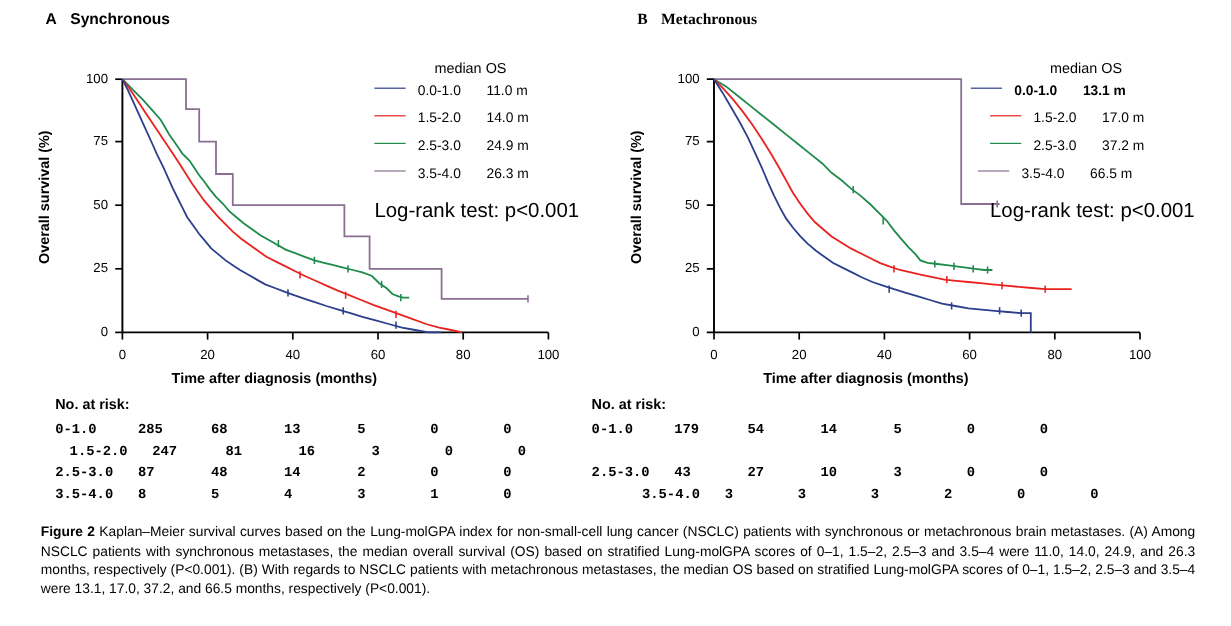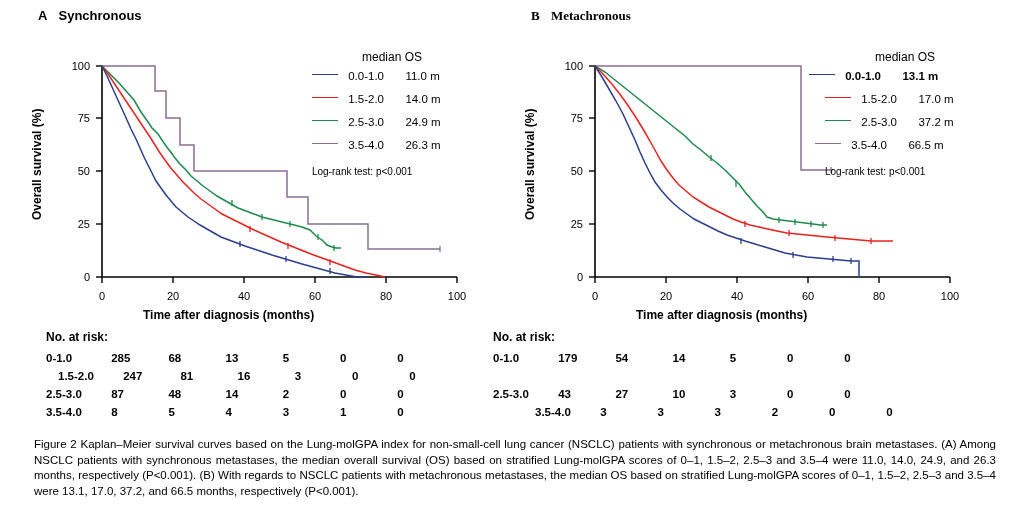--- a/index.html
+++ b/index.html
@@ -24,32 +24,32 @@
   .xlabel{position:absolute;font-size:12px;font-weight:bold;white-space:nowrap;}
   .ytick{position:absolute;font-size:11px;text-align:right;width:34px;}
   .xtick{position:absolute;font-size:11px;text-align:center;width:26px;}
 
   .legend-title{position:absolute;font-size:12px;font-weight:normal;}
   .legend-row{position:absolute;font-size:11.5px;white-space:nowrap;}
   .legend-line{display:inline-block;width:26px;height:0;border-top:1.6px solid #000;
                vertical-align:middle;margin-right:7px;position:relative;top:-2px;}
   .legend-label{display:inline-block;width:54px;}
   .legend-val{display:inline-block;}
-  .logrank{position:absolute;font-size:10px;white-space:nowrap;}
+  .logrank{position:absolute;font-size:17px;white-space:nowrap;}
 
   .risk-title{position:absolute;font-size:12px;font-weight:bold;}
-  .risk-row{position:absolute;font-size:11.5px;font-weight:bold;white-space:nowrap;}
+  .risk-row{position:absolute;font-size:11.5px;font-weight:bold;white-space:nowrap;font-family:Liberation Mono, monospace;}
   .risk-row .grp{display:inline-block;width:62px;font-weight:bold;}
   .risk-row .num{display:inline-block;width:54px;text-align:left;font-weight:bold;}
 
   .caption{
     position:absolute;left:34px;top:437px;width:962px;
     font-size:11.5px;line-height:15.5px;text-align:justify;
   }
-  .caption .fig{font-weight:normal;}
+  .caption .fig{font-weight:bold;}
   svg{display:block;}
 </style>
 </head>
 <body>
 
 <div class="panel panelA">
 
   <div class="panel-title" style="left:38px;top:8px;">
     <span class="letter">A</span>
     <span class="word" style="margin-left:8px;">Synchronous</span>

